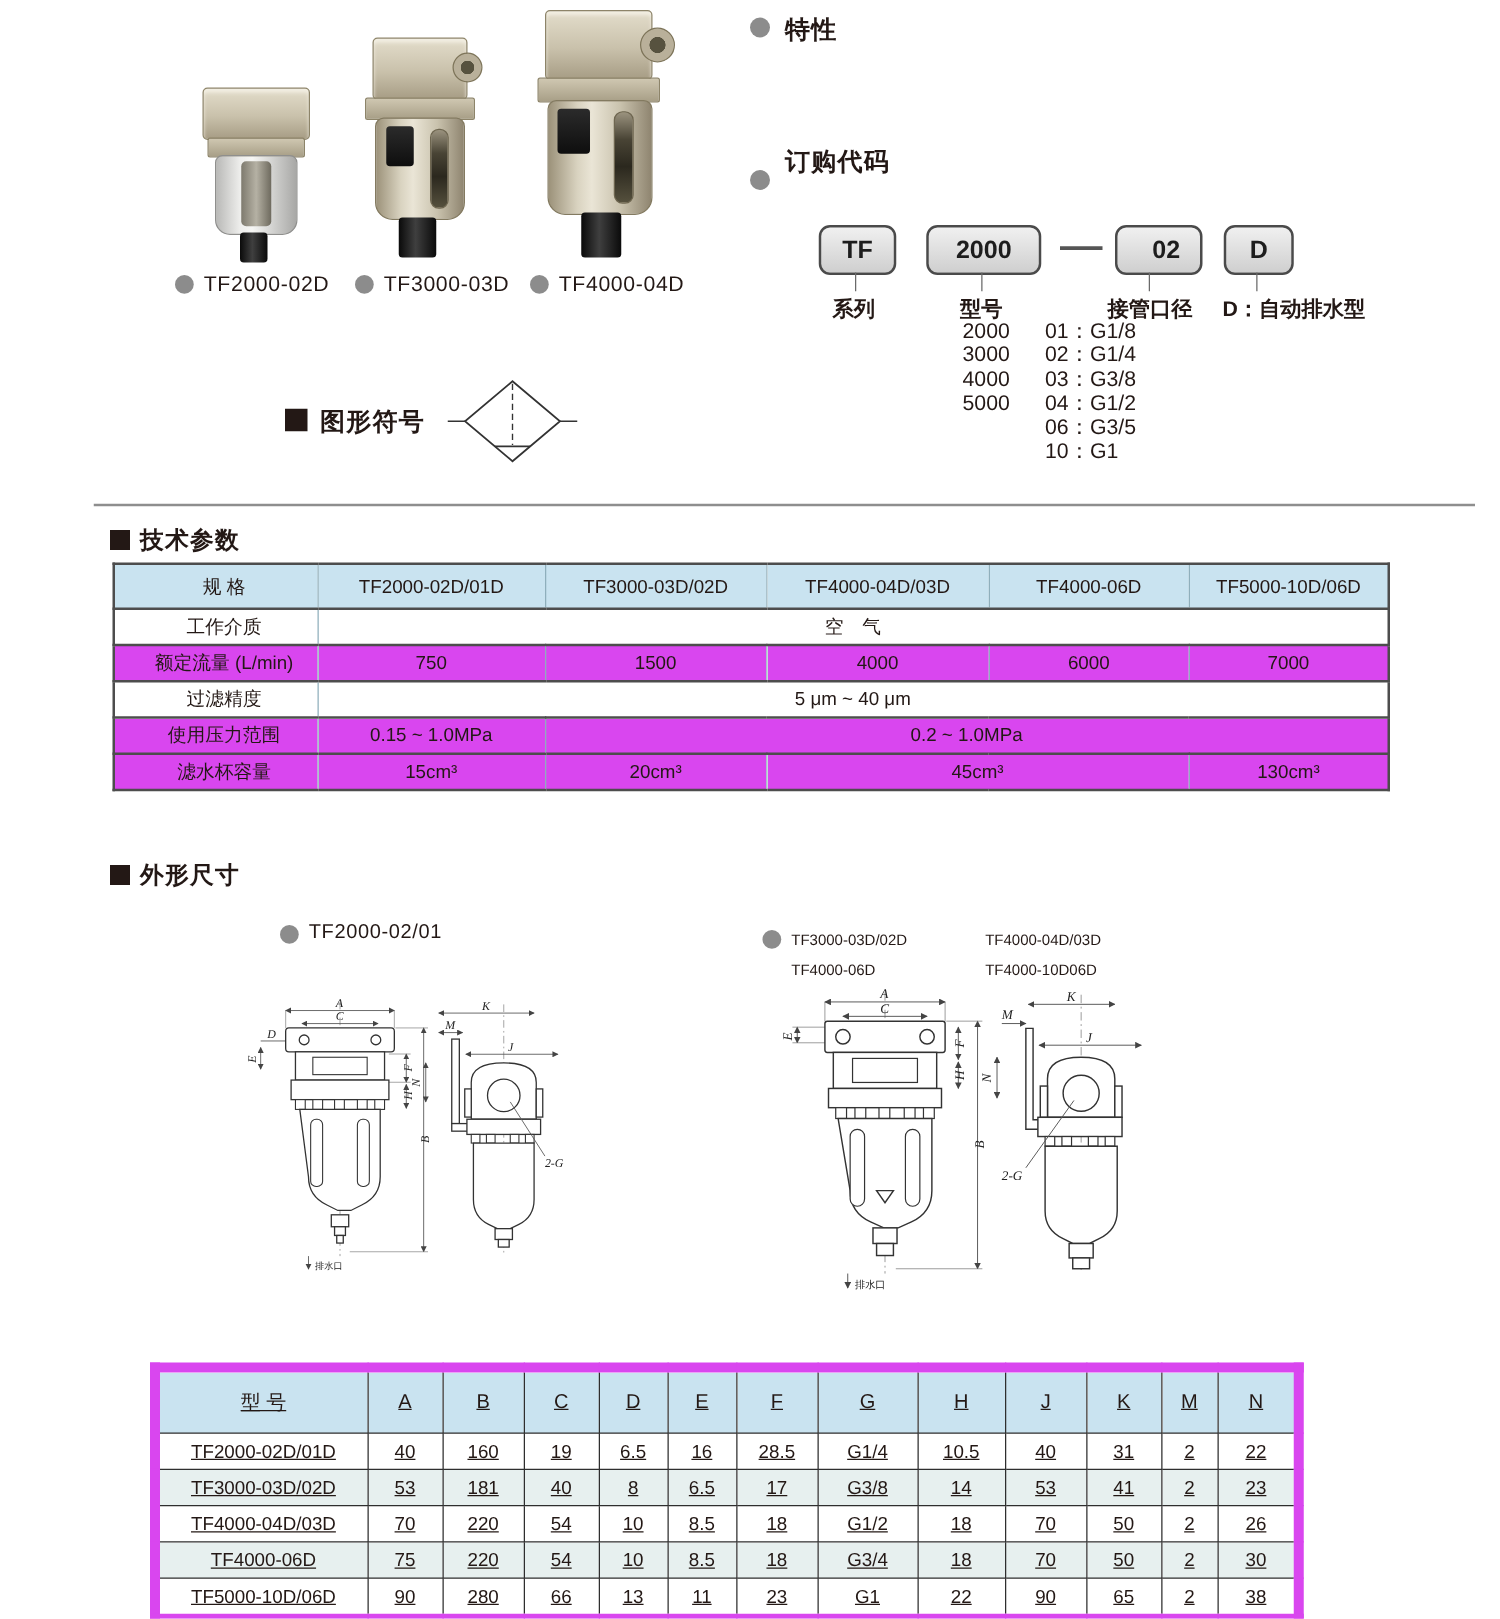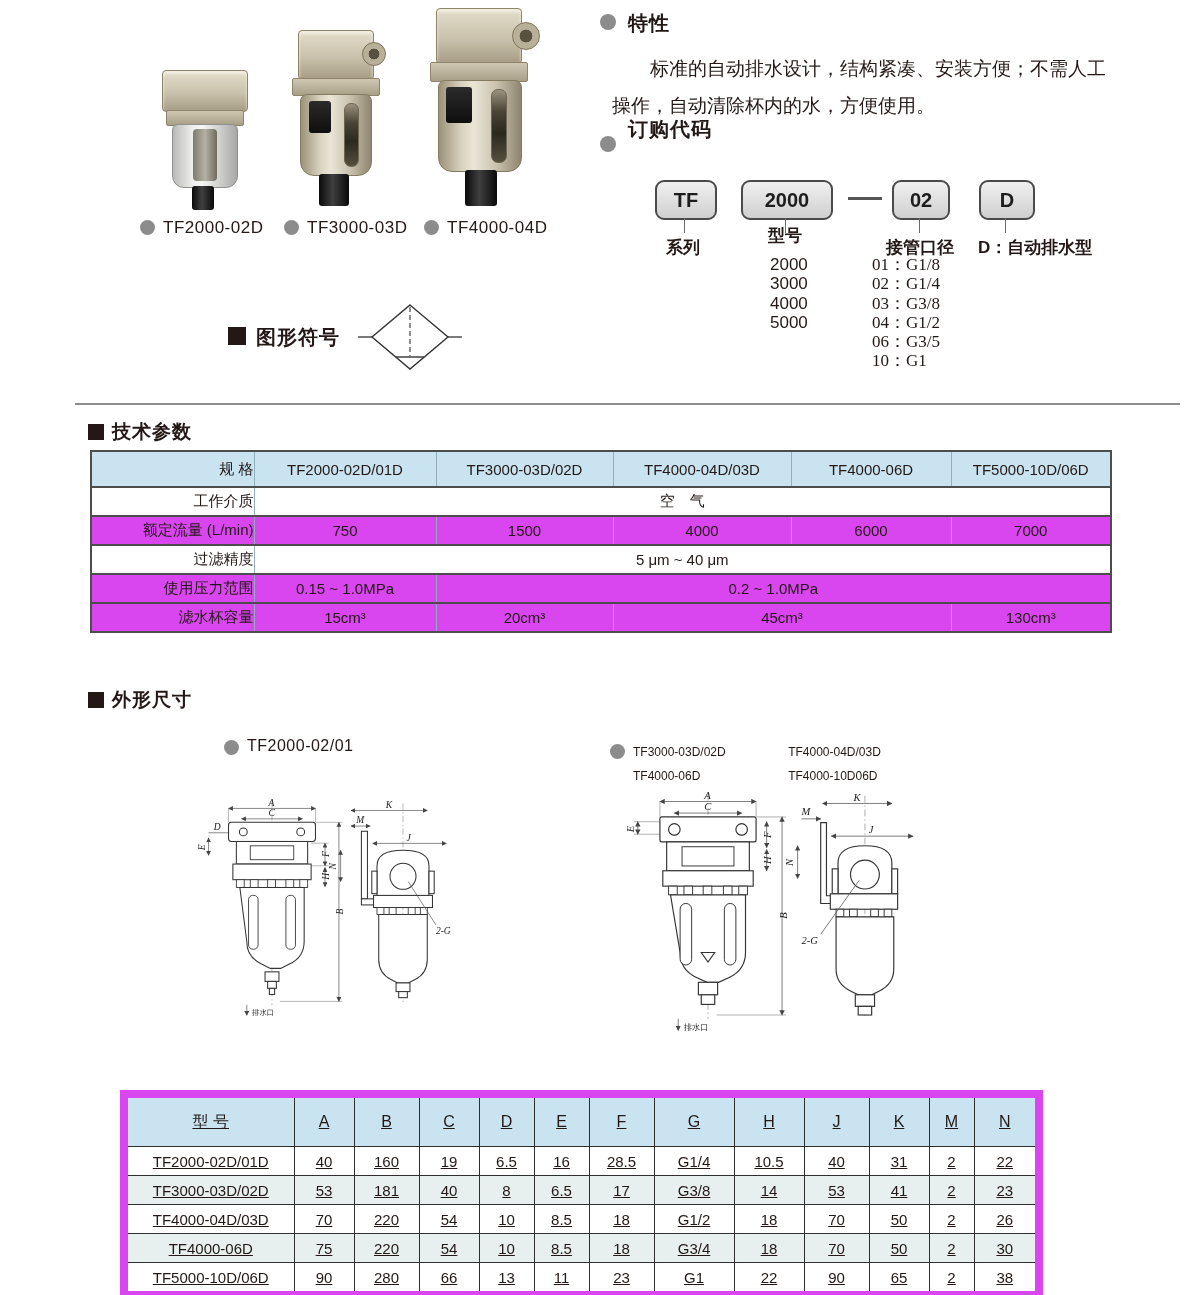--- a/index.html
+++ b/index.html
@@ -30,21 +30,21 @@
   .code-list{position:absolute;font-size:17px;line-height:19.3px;}
   .code-list div{white-space:nowrap;}
 
   
   table{border-collapse:collapse;table-layout:fixed;}
   .tech-table{position:absolute;left:90px;top:450px;width:1020px;font-size:15px;}
   .tech-table th,.tech-table td{border-top:2px solid #4d4d4d;border-bottom:2px solid #4d4d4d;border-left:1px solid #8fafbc;border-right:1px solid #8fafbc;text-align:center;padding:0;overflow:hidden;white-space:nowrap;}
   .tech-table th{height:34px;background:#c9e3f0;font-weight:normal;}
   .tech-table td{height:27px;background:#fff;}
   .tech-table .alt td{background:#d946ef;}
-  .tech-table .lbl{text-align:right;padding-left:13px;}
+  .tech-table .lbl{text-align:center;padding-left:13px;}
   .tech-table tr>*:first-child{border-left:2px solid #4d4d4d;}
   .tech-table tr>*:last-child{border-right:2px solid #4d4d4d;}
 
   .dim-table{position:absolute;left:120px;top:1090px;width:915px;font-size:15px;}
   .dim-table th,.dim-table td{border:1px solid #2e2e2e;text-align:center;padding:0;overflow:hidden;white-space:nowrap;}
   .dim-table th{height:48px;background:#c9e3f0;font-weight:normal;font-size:16px;}
   .dim-table td{height:28px;background:#fff;}
   .dim-table .alt td{background:#e7f0ef;}
   .dim-table{border:8px solid #d946ef;text-decoration:underline;}
 
@@ -105,49 +105,45 @@
 
   <span class="bullet-circle" style="left:140px;top:220px;"></span>
   <span class="item-label" style="left:163px;top:218px;">TF2000-02D</span>
   <span class="bullet-circle" style="left:284px;top:220px;"></span>
   <span class="item-label" style="left:307px;top:218px;">TF3000-03D</span>
   <span class="bullet-circle" style="left:424px;top:220px;"></span>
   <span class="item-label" style="left:447px;top:218px;">TF4000-04D</span>
 
   <span class="bullet-circle" style="left:600px;top:14px;width:16px;height:16px;"></span>
   <div class="sec-title" style="left:628px;top:10px;">特性</div>
-  <div class="abs" style="left:612px;top:50px;width:500px;font-size:19px;line-height:37px;">
-    <div style="text-indent:2em;">标准的自动排水设计，结构紧凑、安装方便；不需人工</div>
-    <div>操作，自动清除杯内的水，方便使用。</div>
-  </div>
 
   <span class="bullet-circle" style="left:600px;top:136px;width:16px;height:16px;"></span>
   <div class="sec-title" style="left:628px;top:116px;">订购代码</div>
 
   <div class="code-box" style="left:655px;top:180px;width:58px;">TF</div>
   <div class="code-box" style="left:741px;top:180px;width:88px;">2000</div>
   <div class="abs" style="left:848px;top:197px;width:34px;height:3px;background:#555;"></div>
-  <div class="code-box" style="left:892px;top:180px;width:54px;">02</div>
+  <div class="code-box" style="left:892px;top:180px;width:54px;padding-left:12px;">02</div>
   <div class="code-box" style="left:979px;top:180px;width:52px;">D</div>
 
   <div class="code-stem" style="left:684px;top:218px;height:15px;"></div>
   <div class="code-stem" style="left:785px;top:218px;height:15px;"></div>
   <div class="code-stem" style="left:919px;top:218px;height:15px;"></div>
   <div class="code-stem" style="left:1005px;top:218px;height:15px;"></div>
 
   <div class="code-label" style="left:666px;top:236px;">系列</div>
-  <div class="code-label" style="left:768px;top:224px;">型号</div>
+  <div class="code-label" style="left:768px;top:236px;">型号</div>
   <div class="code-list" style="left:770px;top:255px;">
     <div>2000</div>
     <div>3000</div>
     <div>4000</div>
     <div>5000</div>
   </div>
   <div class="code-label" style="left:886px;top:236px;">接管口径</div>
-  <div class="code-list" style="left:872px;top:255px;font-family:Liberation Serif, serif;">
+  <div class="code-list" style="left:836px;top:255px;">
     <div>01：G1/8</div>
     <div>02：G1/4</div>
     <div>03：G3/8</div>
     <div>04：G1/2</div>
     <div>06：G3/5</div>
     <div>10：G1</div>
   </div>
   <div class="code-label" style="left:978px;top:236px;">D：自动排水型</div>
 
   <span class="bullet-square" style="left:228px;top:327px;width:18px;height:18px;"></span>

